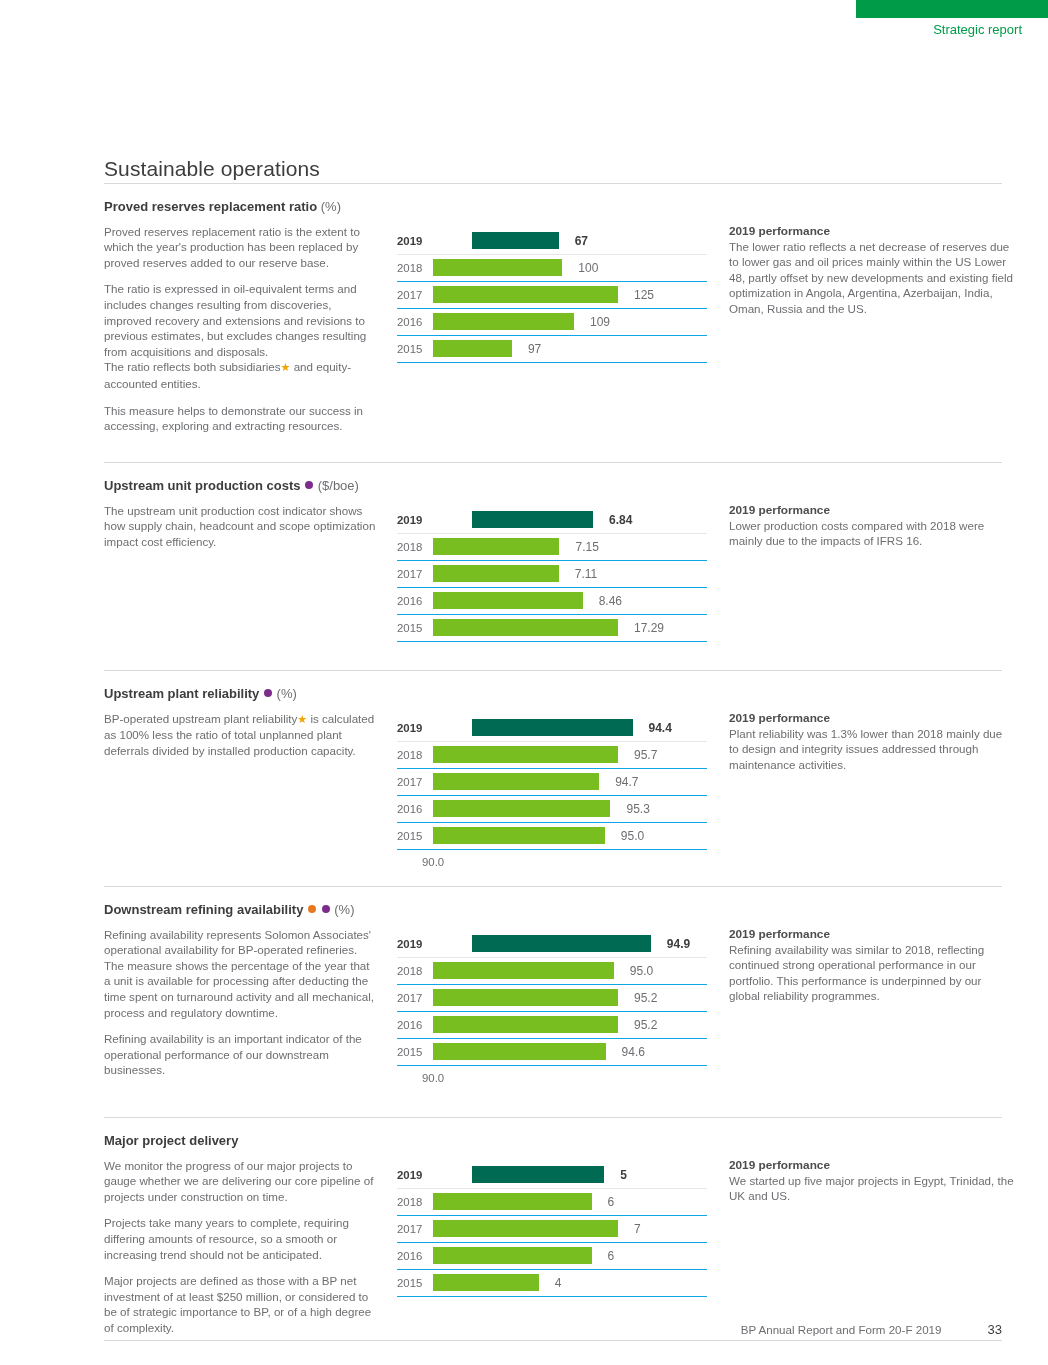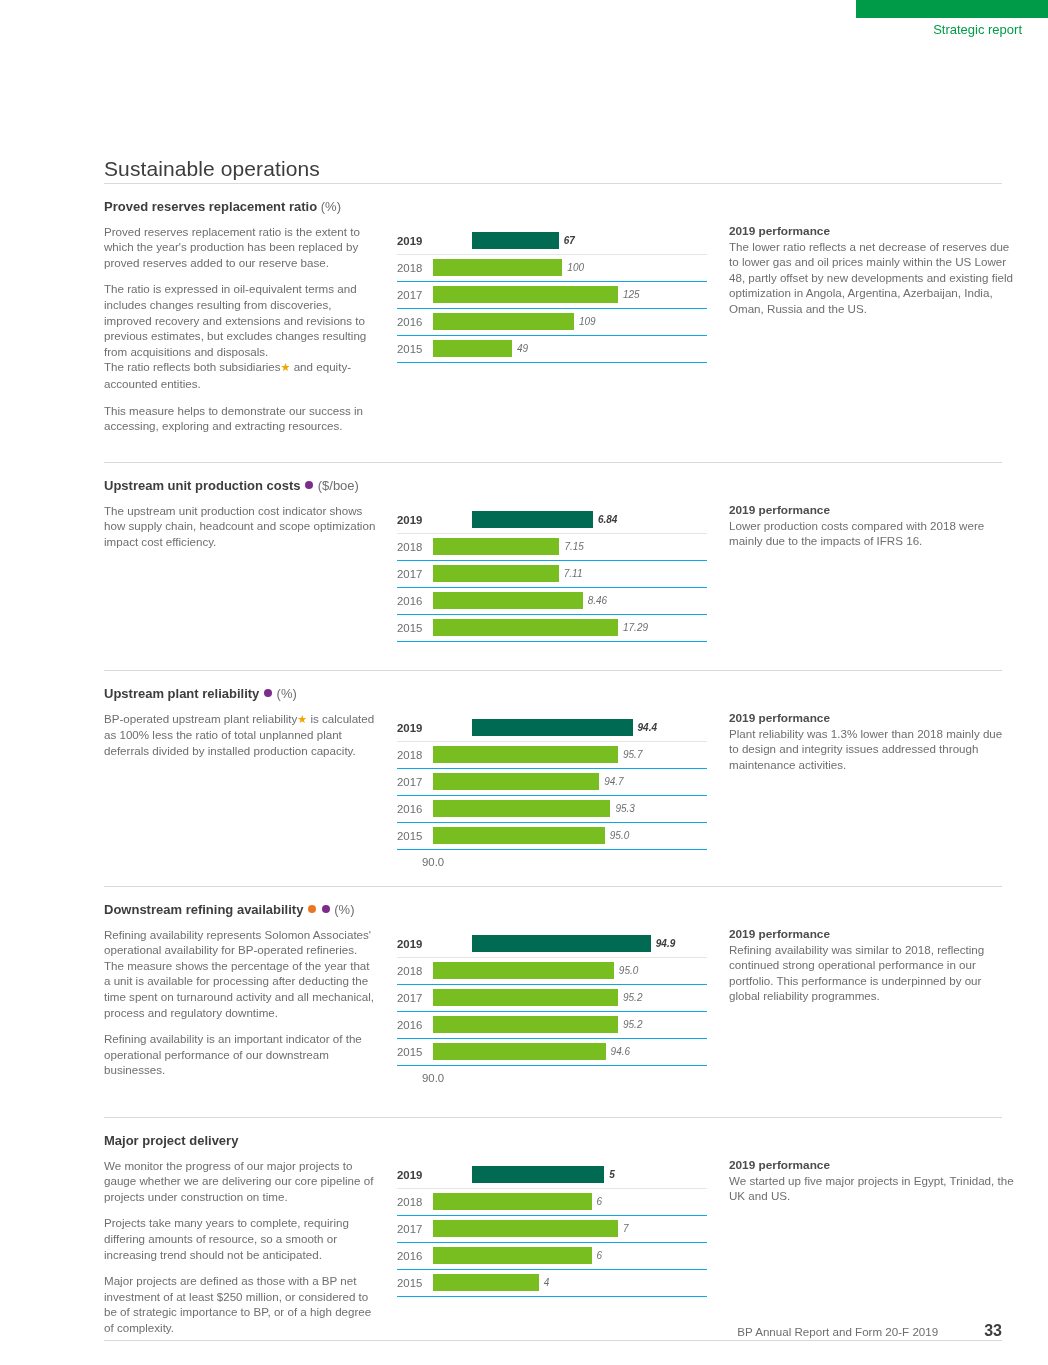--- a/index.html
+++ b/index.html
@@ -111,25 +111,24 @@
     display: flex;
     align-items: center;
     height: 100%;
   }
   .bar {
     height: 17px;
     background: #78be20;
   }
   .chart-row.highlight .bar { background: #006a52; }
   .row-value {
-    font-size: 10px;
+    font-size: 12px;
     color: #6d6e71;
-    margin-left: 5px;
+    margin-left: 16px;
     white-space: nowrap;
-    font-style: italic;
   }
   .chart-row.highlight .row-value { font-weight: bold; color: #3d3d3f; }
   .axis-label {
     font-size: 11.4px;
     color: #6d6e71;
     margin-top: 6px;
     margin-left: 25px;
   }
 
   
@@ -137,23 +136,23 @@
     position: absolute;
     left: 104px; width: 898px;
     top: 1322px;
     display: flex;
     justify-content: flex-end;
     align-items: baseline;
     font-size: 11.6px;
     color: #6d6e71;
   }
   .footer-page {
-    font-weight: bold;
+    font-weight: normal;
     color: #3d3d3f;
-    font-size: 16px;
+    font-size: 13px;
     margin-left: 46px;
   }
 </style>
 </head>
 <body>
 
 <div class="header-bar"></div>
 <div class="header-label">Strategic report</div>
 
 <h1 class="page-title">Sustainable operations</h1>
@@ -194,21 +193,21 @@
               <div class="row-year">2016</div>
               <div class="row-track">
                 <div class="bar" style="width: 141.014px;"></div>
                 <div class="row-value">109</div>
               </div>
             </div>
             <div class="chart-row">
               <div class="row-year">2015</div>
               <div class="row-track">
                 <div class="bar" style="width: 78.9161px;"></div>
-                <div class="row-value">49</div>
+                <div class="row-value">97</div>
               </div>
             </div>
           </div>
         </div>
         <div class="col-right">
           <div class="perf-title">2019 performance</div>
           <p class="body-p">The lower ratio reflects a net decrease of reserves due to lower gas and oil prices mainly within the US Lower 48, partly offset by new developments and existing field optimization in Angola, Argentina, Azerbaijan, India, Oman, Russia and the US.</p>
         </div>
       </div>
     </div>

